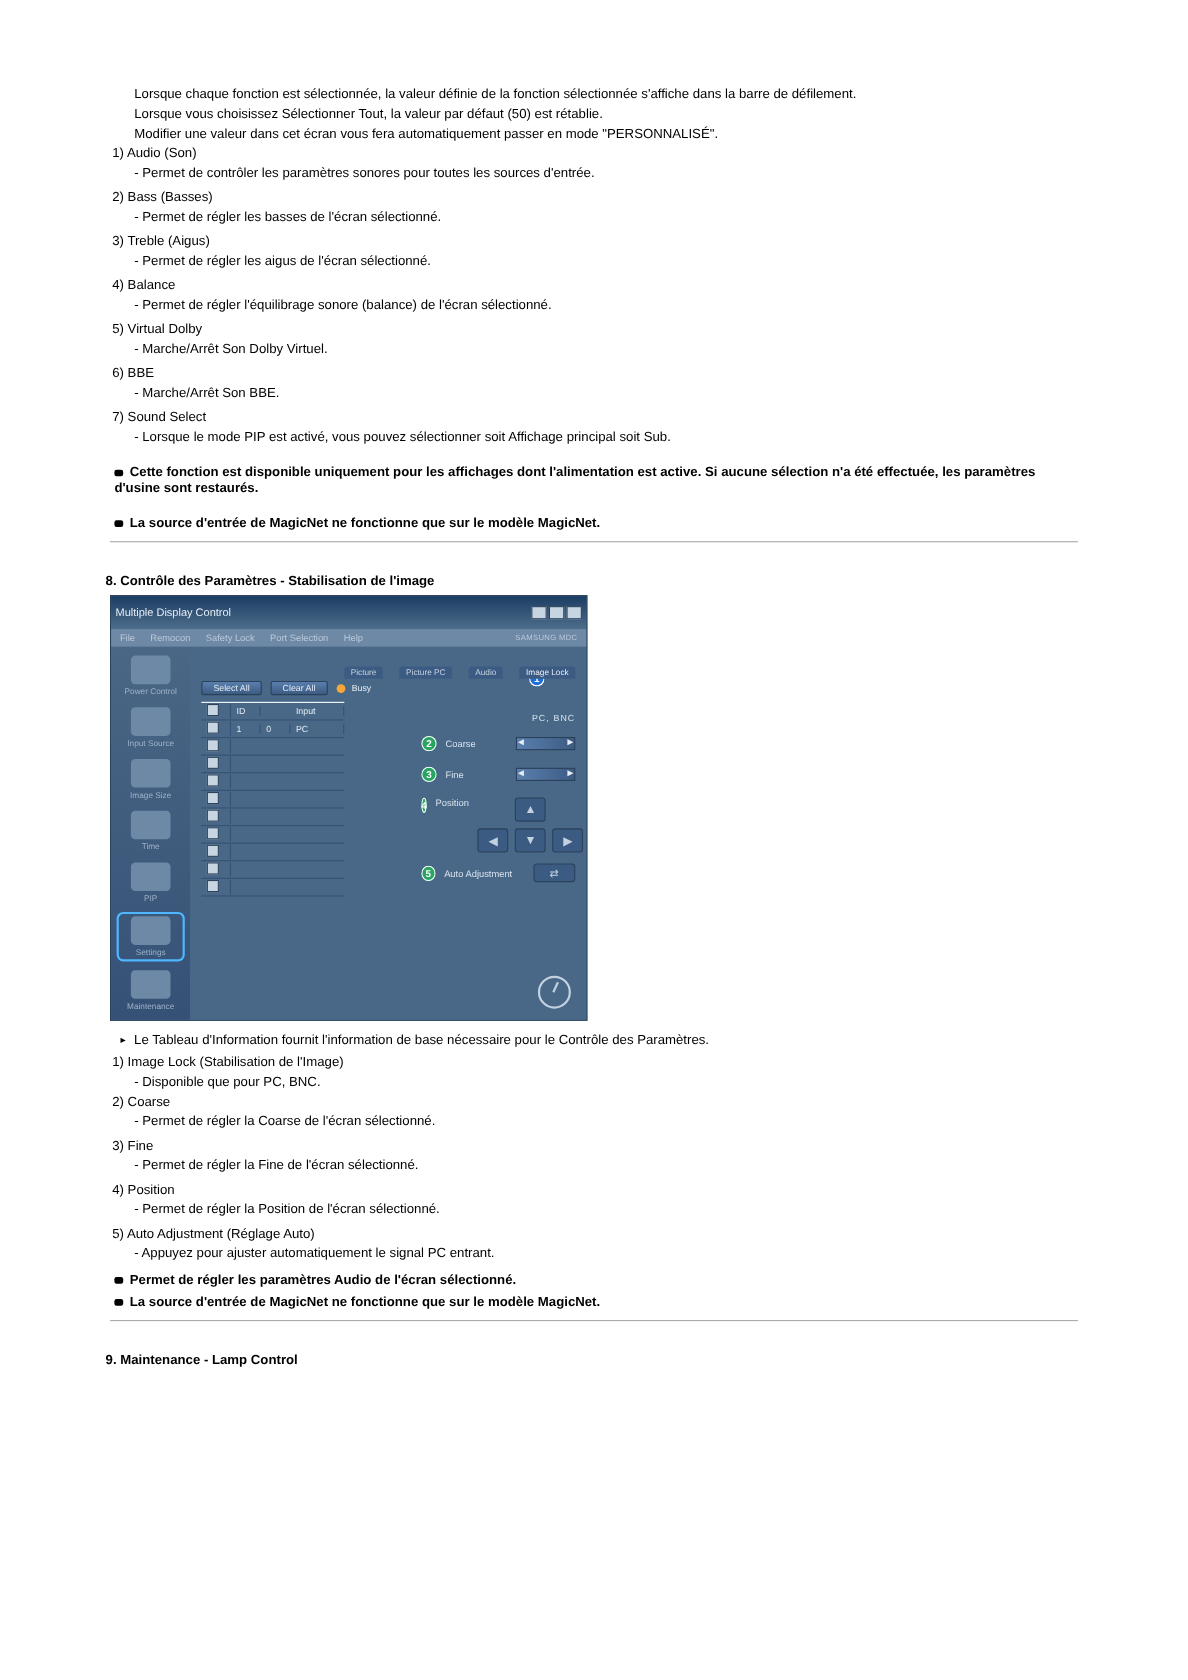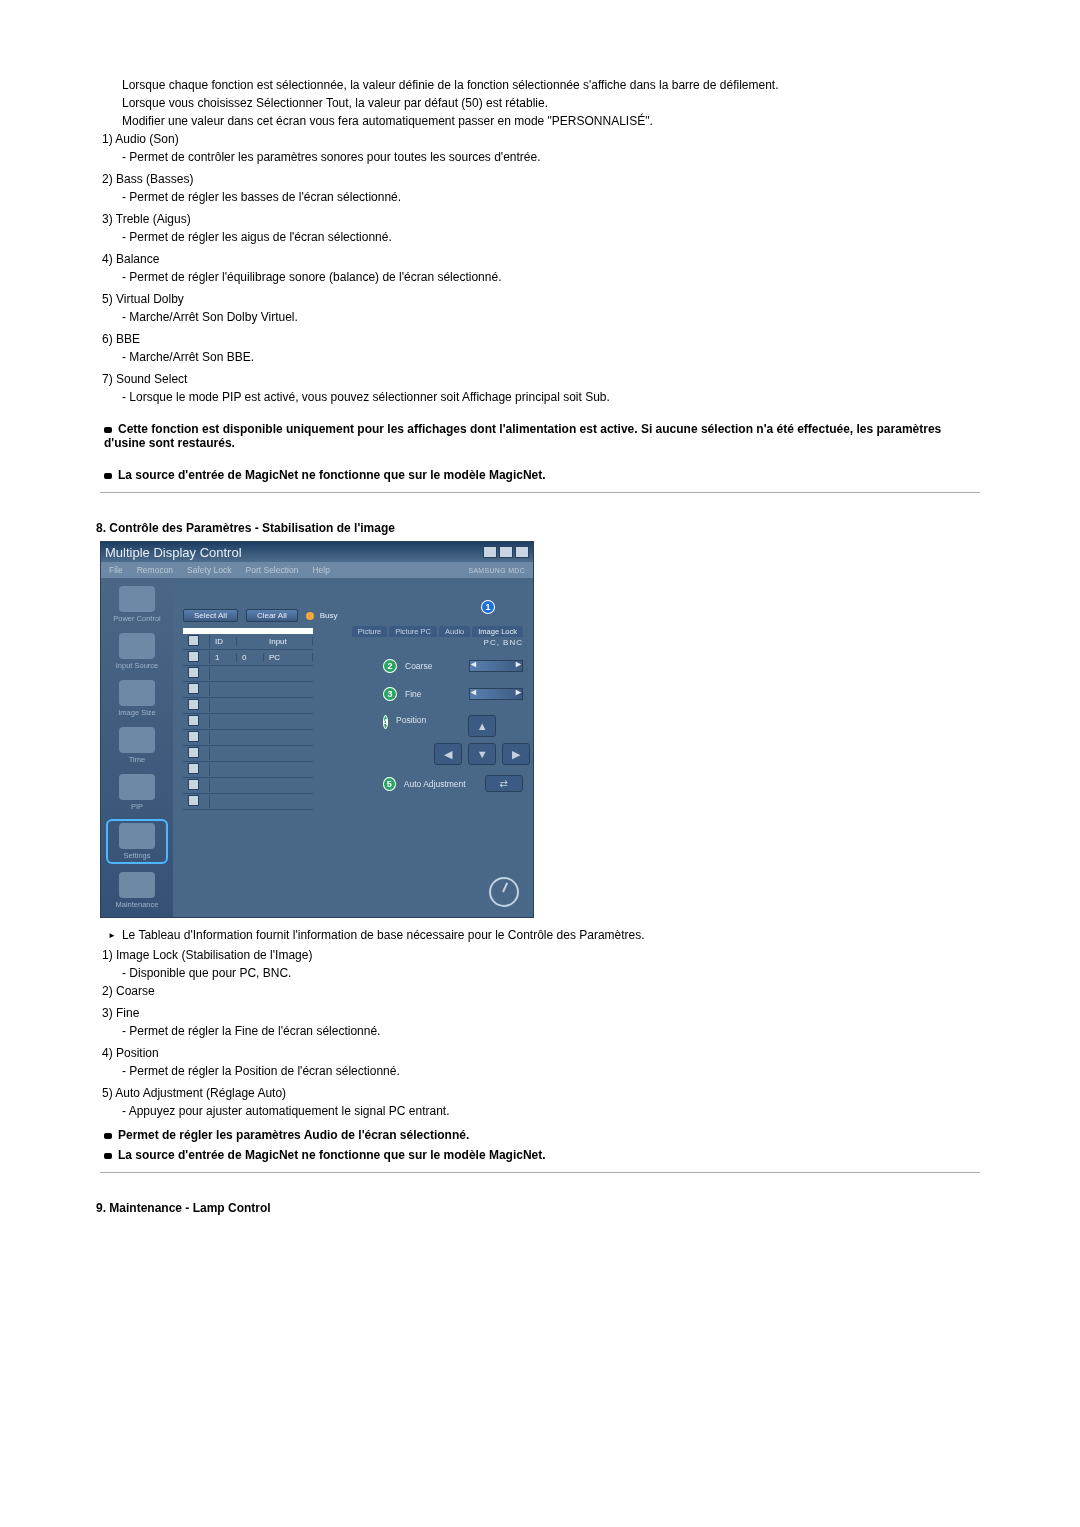--- a/index.html
+++ b/index.html
@@ -54,26 +54,26 @@
   .app-window {
     width: 432px;
     margin: 6px 0 10px 0;
     font-size: 9px;
     color: #e6eef7;
     background: #4e6d8c;
     border: 1px solid #2a415b;
     position: relative;
   }
   .titlebar {
-    height: 20px;
+    height: 30px;
     background: linear-gradient(#1c3d63, #4e6d8c);
     display: flex;
     align-items: center;
     padding: 0 4px;
-    font-size: 13px;
+    font-size: 10px;
     color: #e6eef7;
     justify-content: space-between;
   }
   .winbtns { display:flex; gap:2px; }
   .winbtn { width:12px; height:10px; background:#c7d4e2; border:1px solid #2a415b; }
   .menubar {
     height: 16px;
     background: #6d89a6;
     display: flex;
     gap: 26px;
@@ -121,38 +121,38 @@
     color:#e6eef7;
     padding:1px 10px;
     border:1px solid #2a415b;
     border-radius:2px;
   }
   .busy-dot {
     width:8px;height:8px;border-radius:50%;background:#f7a63a;display:inline-block;margin-right:2px;
   }
   .busy { font-size:8px; color:#e6eef7; display:flex; align-items:center; gap:4px;}
   .tabs-right {
-    position:absolute; right:10px; top:48px;
-    display:flex; gap:2px; font-size:7.5px;
+    position:absolute; right:10px; top:18px;
+    display:flex; gap:15px; font-size:7.5px;
   }
   .tab {
     background:#3c5b82; padding:1px 6px; border-top-left-radius:3px;border-top-right-radius:3px;
     color:#c3d1e0;
   }
   .tab.last { color:#e6eef7; }
   .marker {
     width:14px;height:14px;border-radius:50%;
     display:inline-flex;align-items:center;justify-content:center;
     font-weight:bold;font-size:9px;color:#fff;
   }
   .marker.blue { background:#1e6fd9; box-shadow:0 0 0 1px #fff inset; }
   .marker.green { background:#2aa463; box-shadow:0 0 0 1px #fff inset; }
   .marker1 { position:absolute; right:38px; top:22px; }
   .grid {
-    border-top:6px solid #ffffff;
+    border-top:1px solid #ffffff;
     margin-bottom:6px;
   }
   .grid-head, .grid-row { display:flex; height:15px; align-items:center; font-size:8px; border-bottom:1px solid #355176;}
   .gcell { border-right:1px solid #355176; padding:0 5px; }
   .c1{width:16px;} .c2{width:16px;} .c3{width:16px;} .c4{flex:1;}
   .chk { width:9px;height:9px;background:#c7d4e2;border:1px solid #2a415b;display:inline-block;}
   .rightpanel {
     position:absolute;
     left: 210px; right:10px; top:60px;
     font-size:8.5px;
@@ -417,20 +417,21 @@
     </div>
   </div>
 
   <div class="block arrow-line">Le Tableau d'Information fournit l'information de base nécessaire pour le Contrôle des Paramètres.</div>
 
   <div>
     <div class="block item" style="margin-top:6px;"><span class="num">1)</span> <span>Image Lock (Stabilisation de l'Image)</span></div>
     <div class="block dash">- Disponible que pour PC, BNC.</div>
 
     <div class="block item" style="margin-top:0;"><span class="num">2)</span> <span>Coarse</span></div>
+    <div class="block dash">- Permet de régler la Coarse de l'écran sélectionné.</div>
 
     <div class="block item" style="margin-top:8px;"><span class="num">3)</span> <span>Fine</span></div>
     <div class="block dash">- Permet de régler la Fine de l'écran sélectionné.</div>
 
     <div class="block item" style="margin-top:8px;"><span class="num">4)</span> <span>Position</span></div>
     <div class="block dash">- Permet de régler la Position de l'écran sélectionné.</div>
 
     <div class="block item" style="margin-top:8px;"><span class="num">5)</span> <span>Auto Adjustment (Réglage Auto)</span></div>
     <div class="block dash">- Appuyez pour ajuster automatiquement le signal PC entrant.</div>
   </div>

